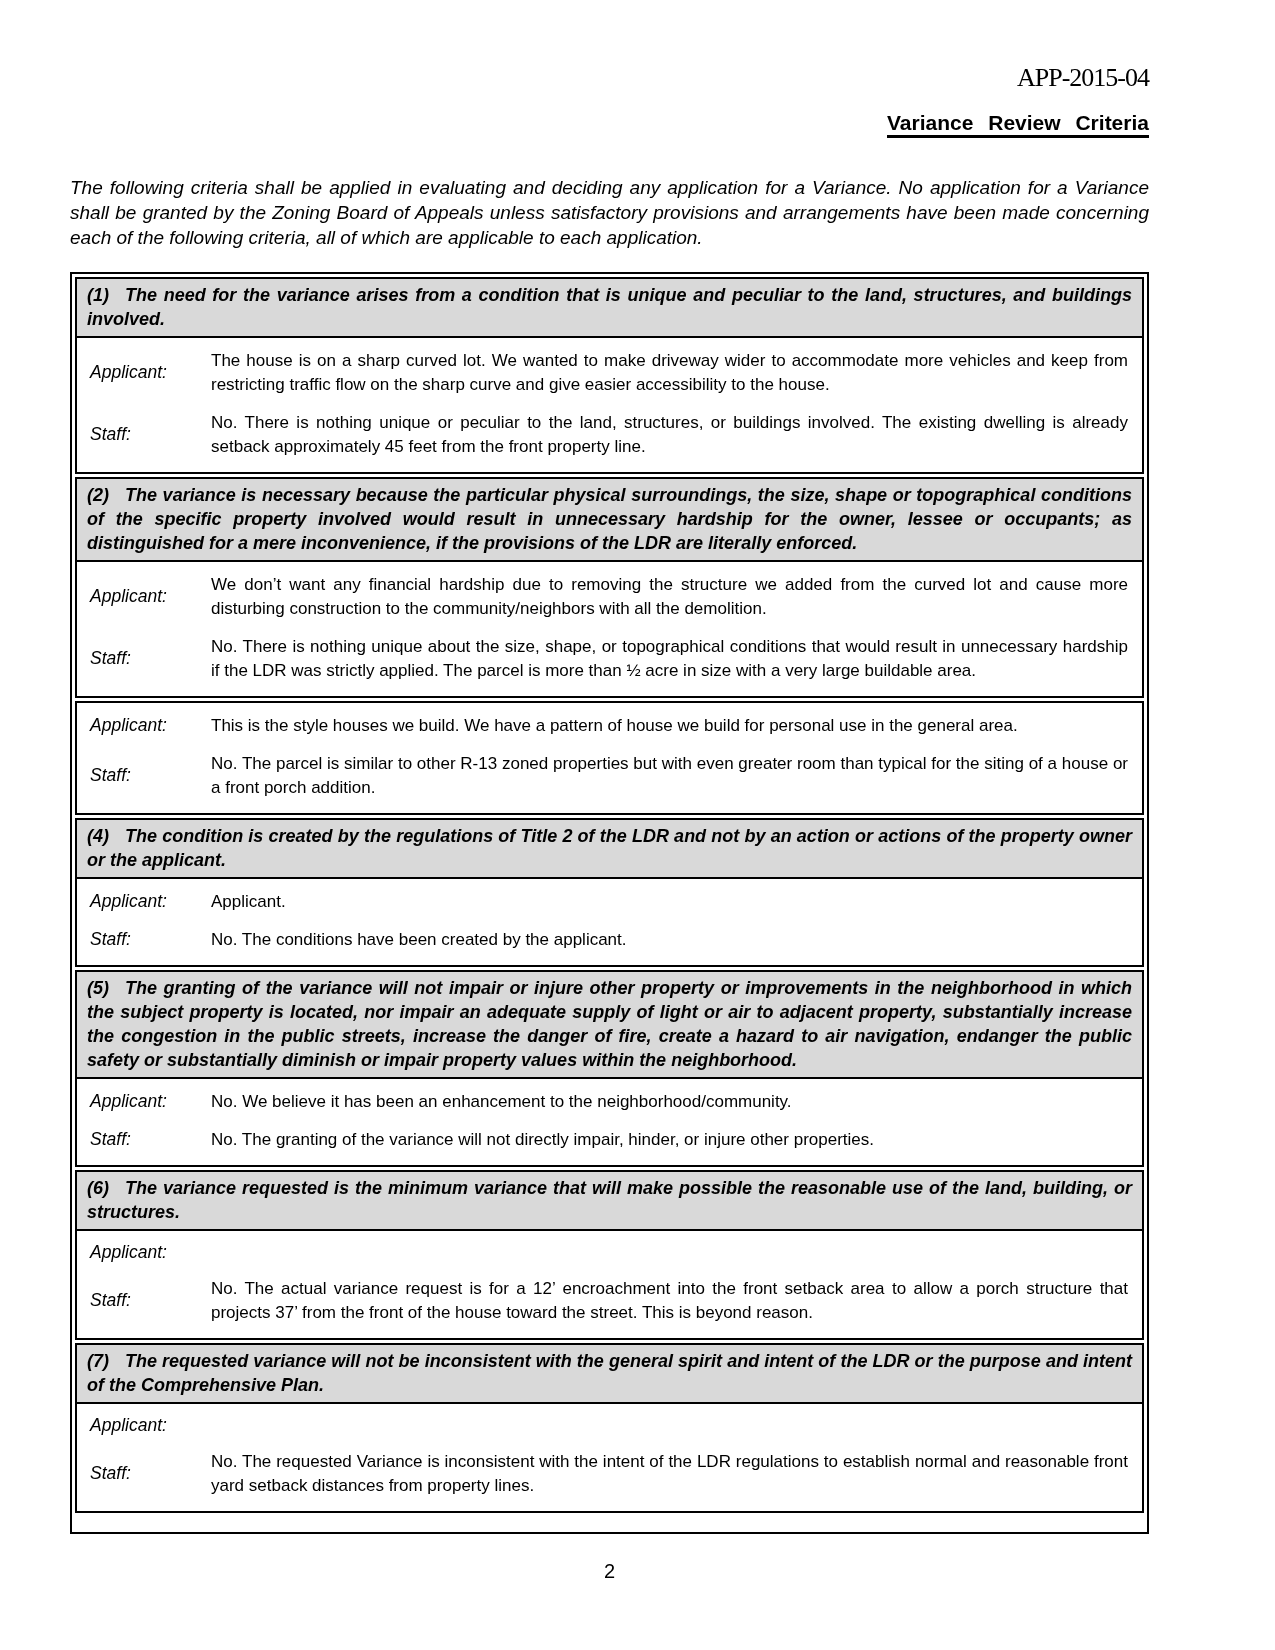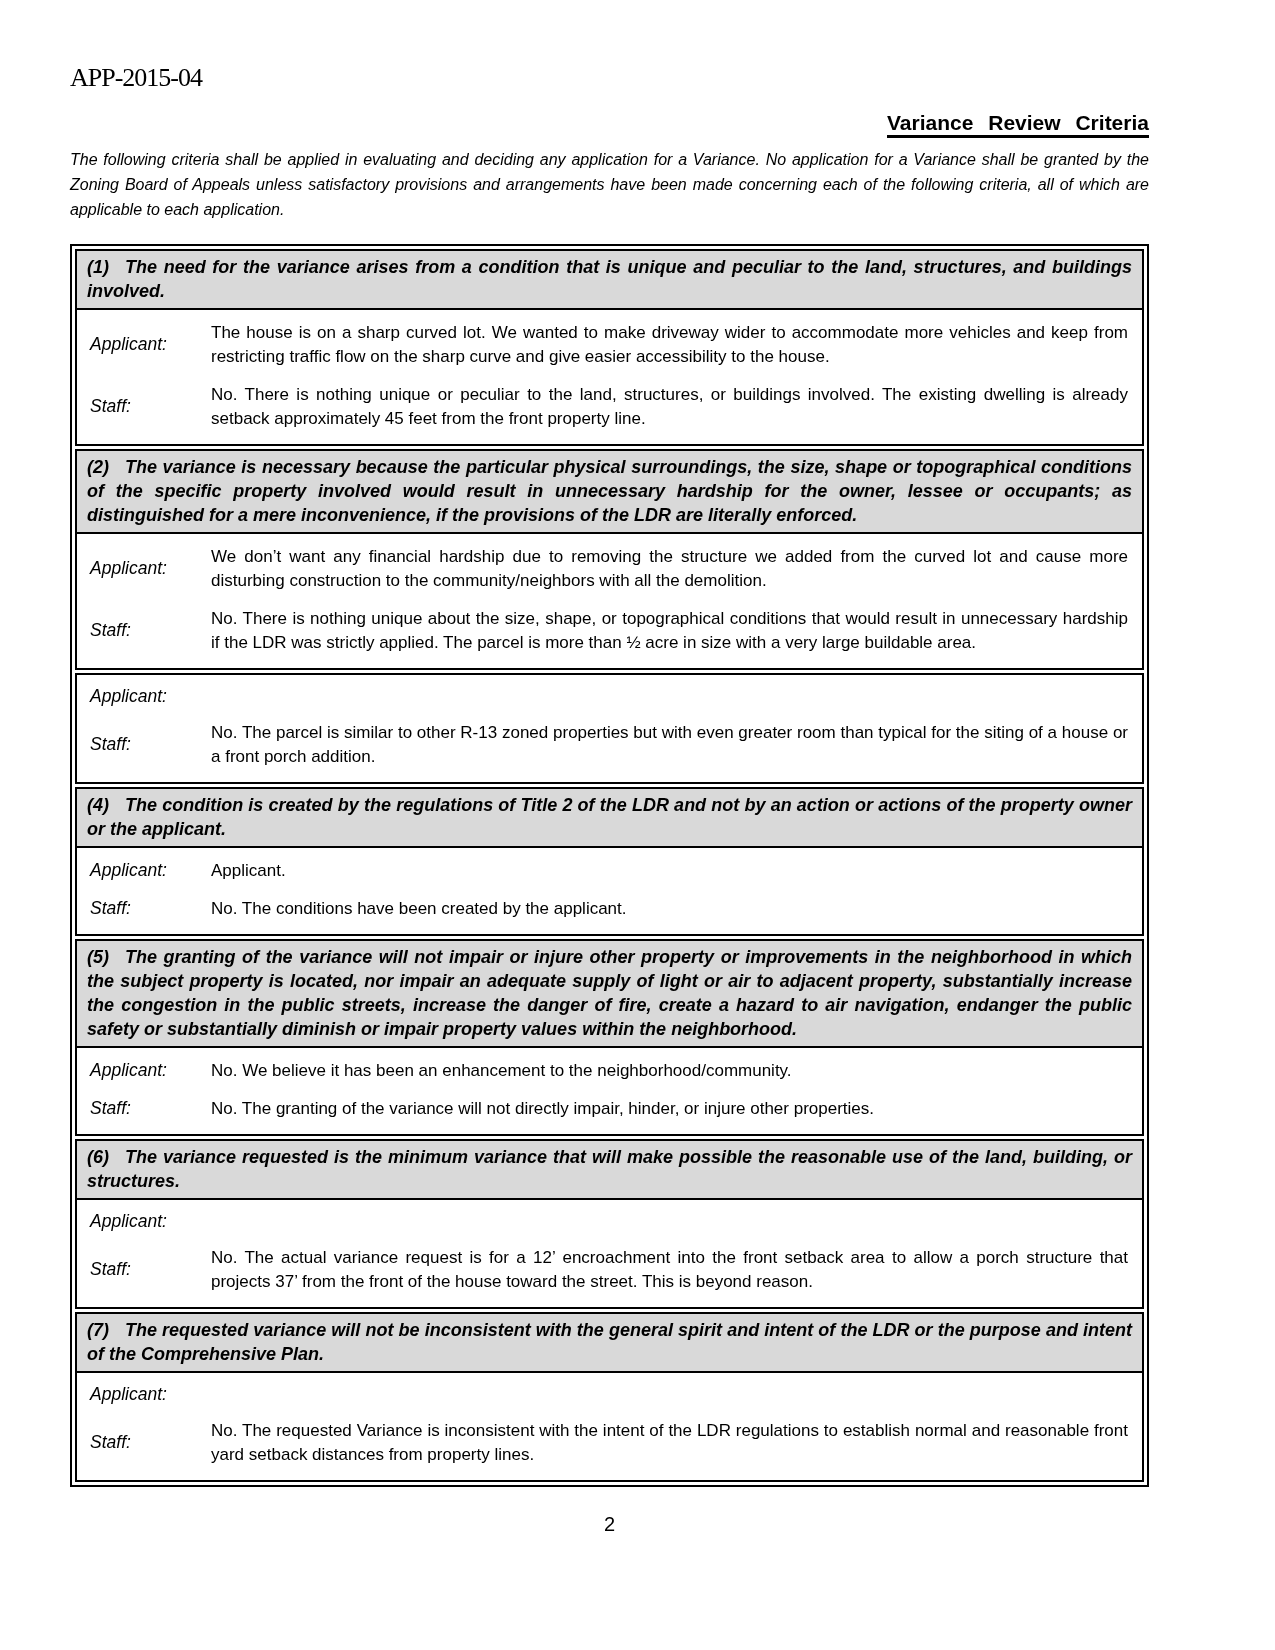--- a/index.html
+++ b/index.html
@@ -7,60 +7,60 @@
   body {
     width: 1275px;
     min-height: 1650px;
     background: #ffffff;
     color: #000000;
     font-family: "Liberation Sans", sans-serif;
     padding: 64px 126px 40px 70px;
   }
 
   .doc-number {
-    text-align: left;
+    text-align: right;
     font-family: "Liberation Serif", serif;
     font-size: 26px;
     letter-spacing: -1px;
     line-height: 1.1;
   }
 
   .page-title {
     text-align: right;
     margin-top: 18px;
     font-size: 21px;
     font-weight: bold;
   }
   .page-title .underlined {
     text-decoration: underline;
     text-decoration-thickness: 2.5px;
     text-underline-offset: 5px;
     word-spacing: 9px;
   }
 
   .intro {
-    margin-top: 12px;
+    margin-top: 40px;
     font-style: italic;
-    font-size: 16px;
+    font-size: 19px;
     line-height: 25px;
     text-align: justify;
   }
 
   .criteria-table {
     margin-top: 22px;
     border: 2px solid #000;
     padding: 3px;
   }
 
   .criterion {
     border: 2px solid #000;
     margin-bottom: 3px;
     background: #ffffff;
   }
-  .criterion:last-child { margin-bottom: 0; }
+  .criterion:last-child { margin-bottom: 16px; }
 
   .crit-header {
     background: #d9d9d9;
     border-bottom: 2.5px solid #000;
     font-weight: bold;
     font-style: italic;
     font-size: 18px;
     line-height: 24px;
     padding: 4px 10px 5px 10px;
     text-align: justify;
@@ -132,20 +132,21 @@
         <div class="row-label">Staff:</div>
         <div class="row-response">No.  There is nothing unique about the size, shape, or topographical conditions that would result in unnecessary hardship if the LDR was strictly applied.  The parcel is more than ½ acre in size with a very large buildable area.</div>
       </div>
     </div>
   </section>
 
   <section class="criterion">
     <div class="crit-body">
       <div class="row">
         <div class="row-label">Applicant:</div>
+        <div class="row-response">This is the style houses we build. We have a pattern of house we build for personal use in the general area.</div>
       </div>
       <div class="row">
         <div class="row-label">Staff:</div>
         <div class="row-response">No.  The parcel is similar to other R-13 zoned properties but with even greater room than typical for the siting of a house or a front porch addition.</div>
       </div>
     </div>
   </section>
 
   <section class="criterion">
     <div class="crit-header"><span class="crit-num">(4)</span><span>The condition is created by the regulations of Title 2 of the LDR and not by an action or actions of the property owner or the applicant.</span></div>

